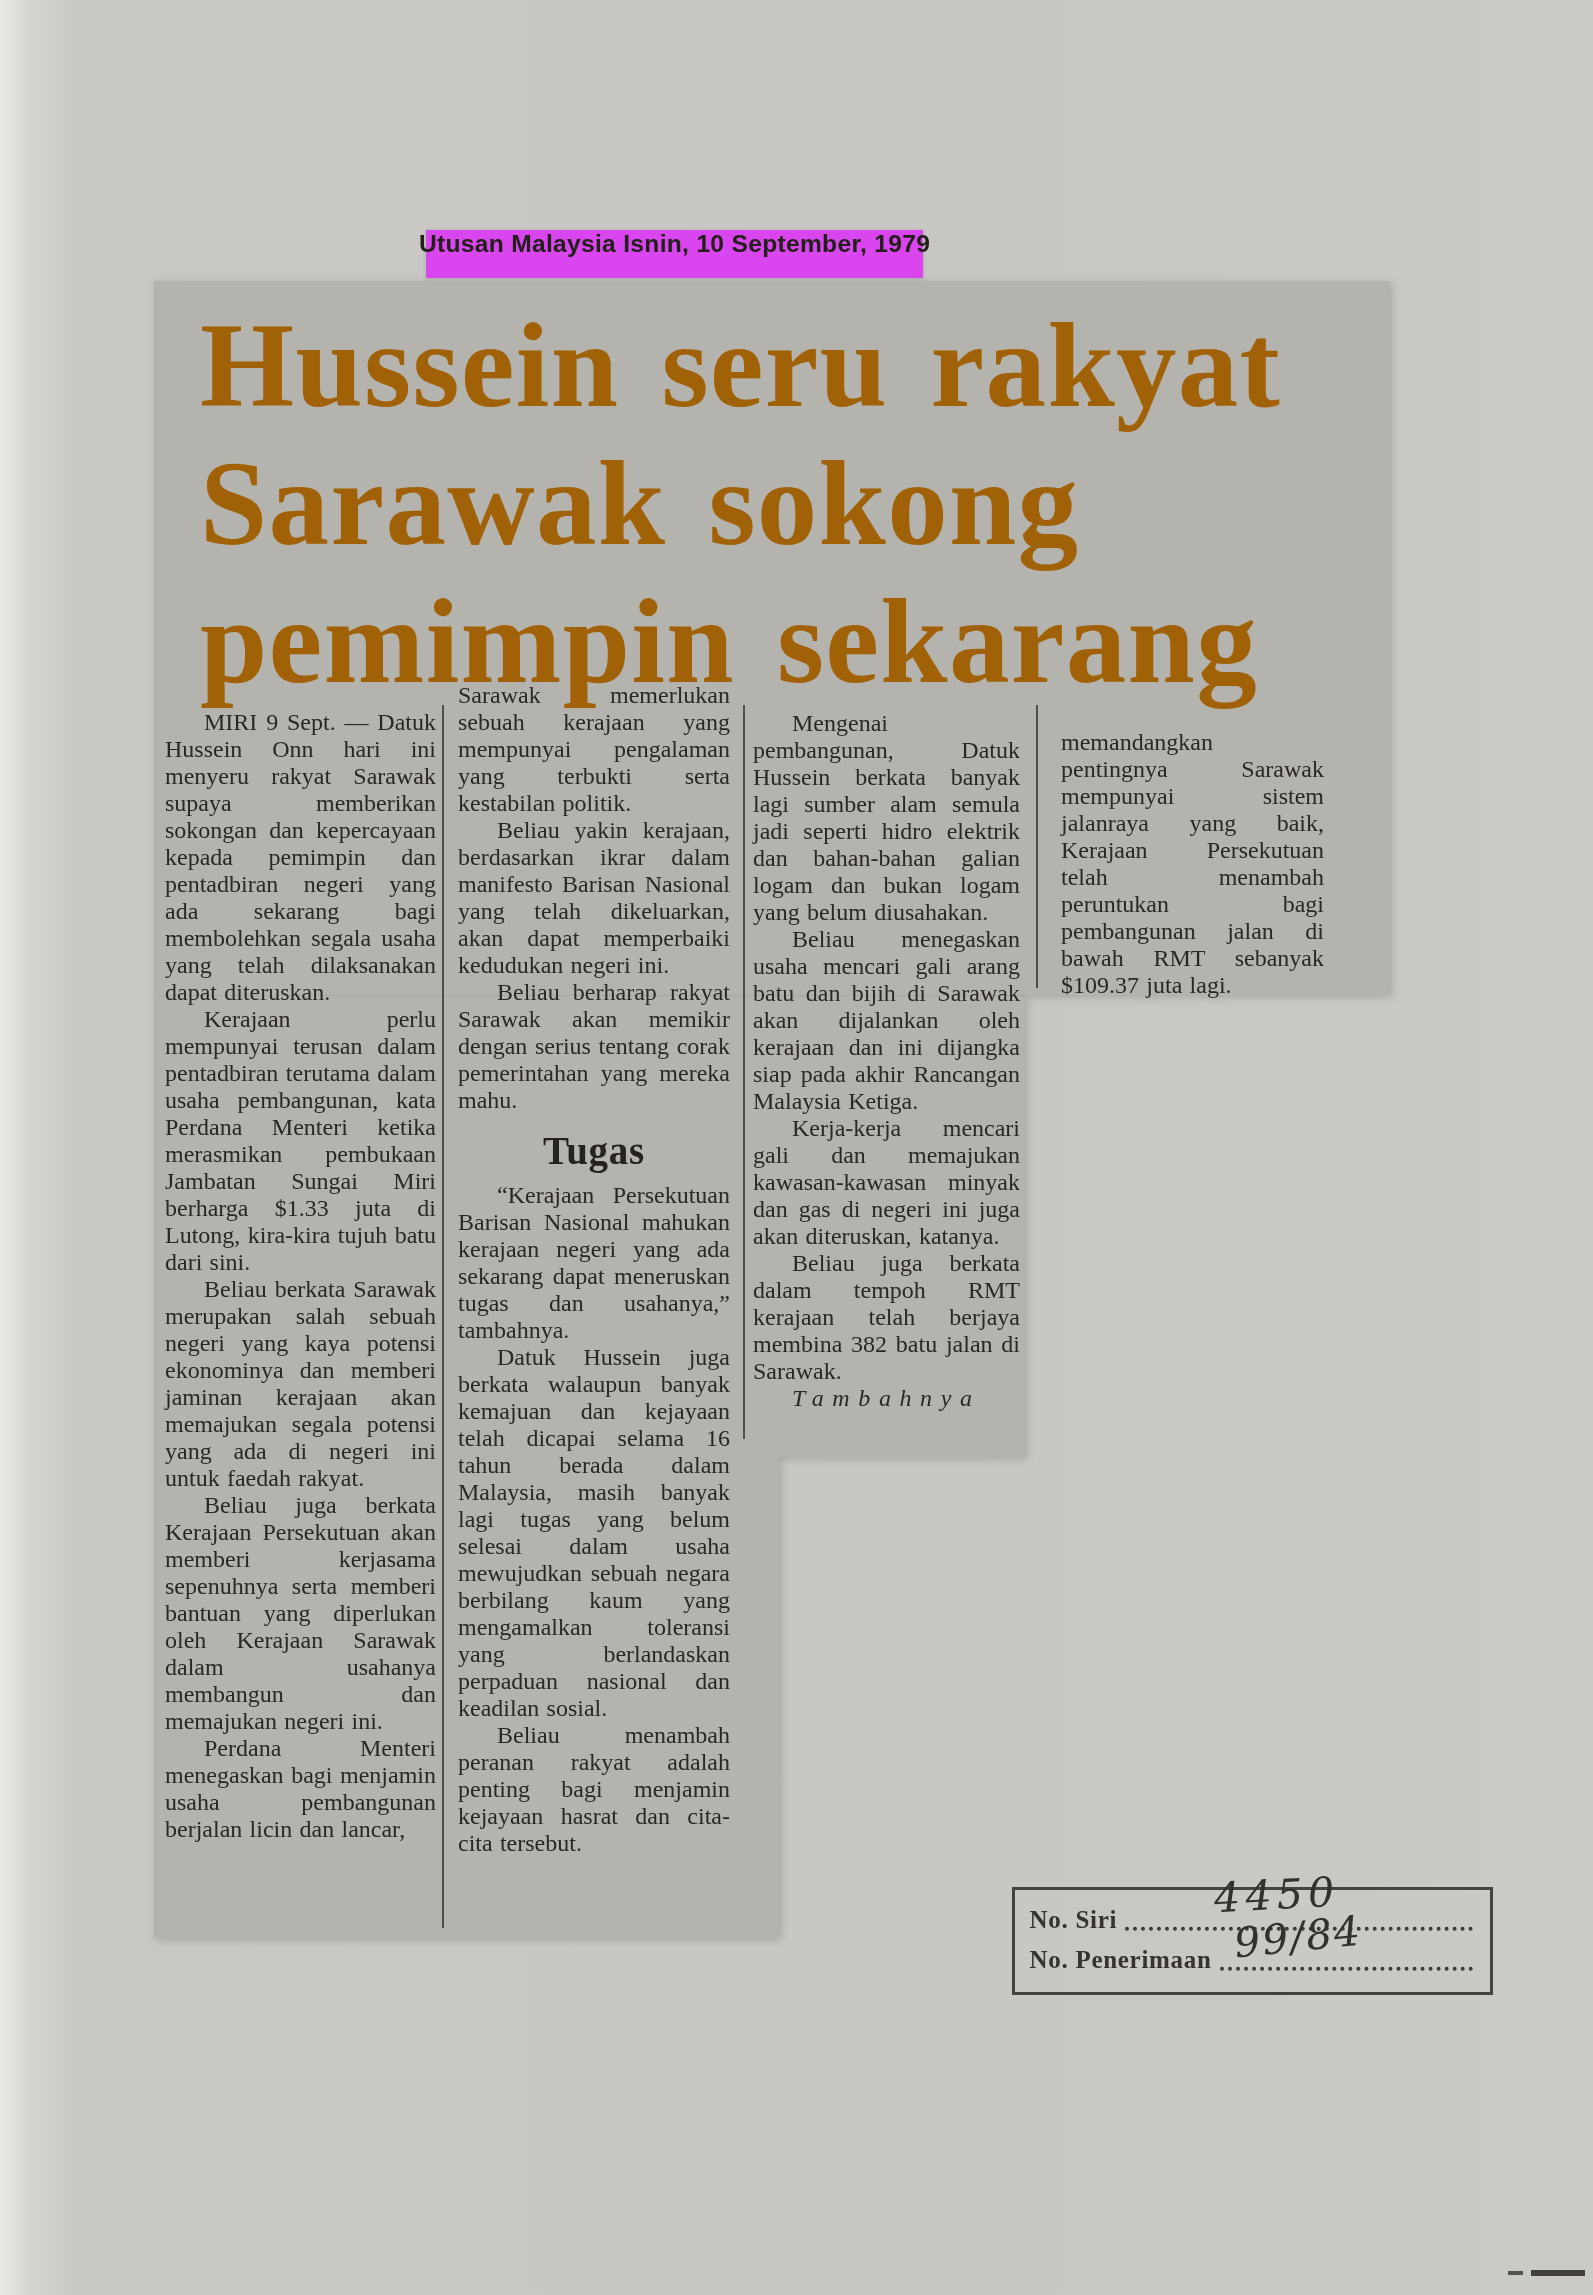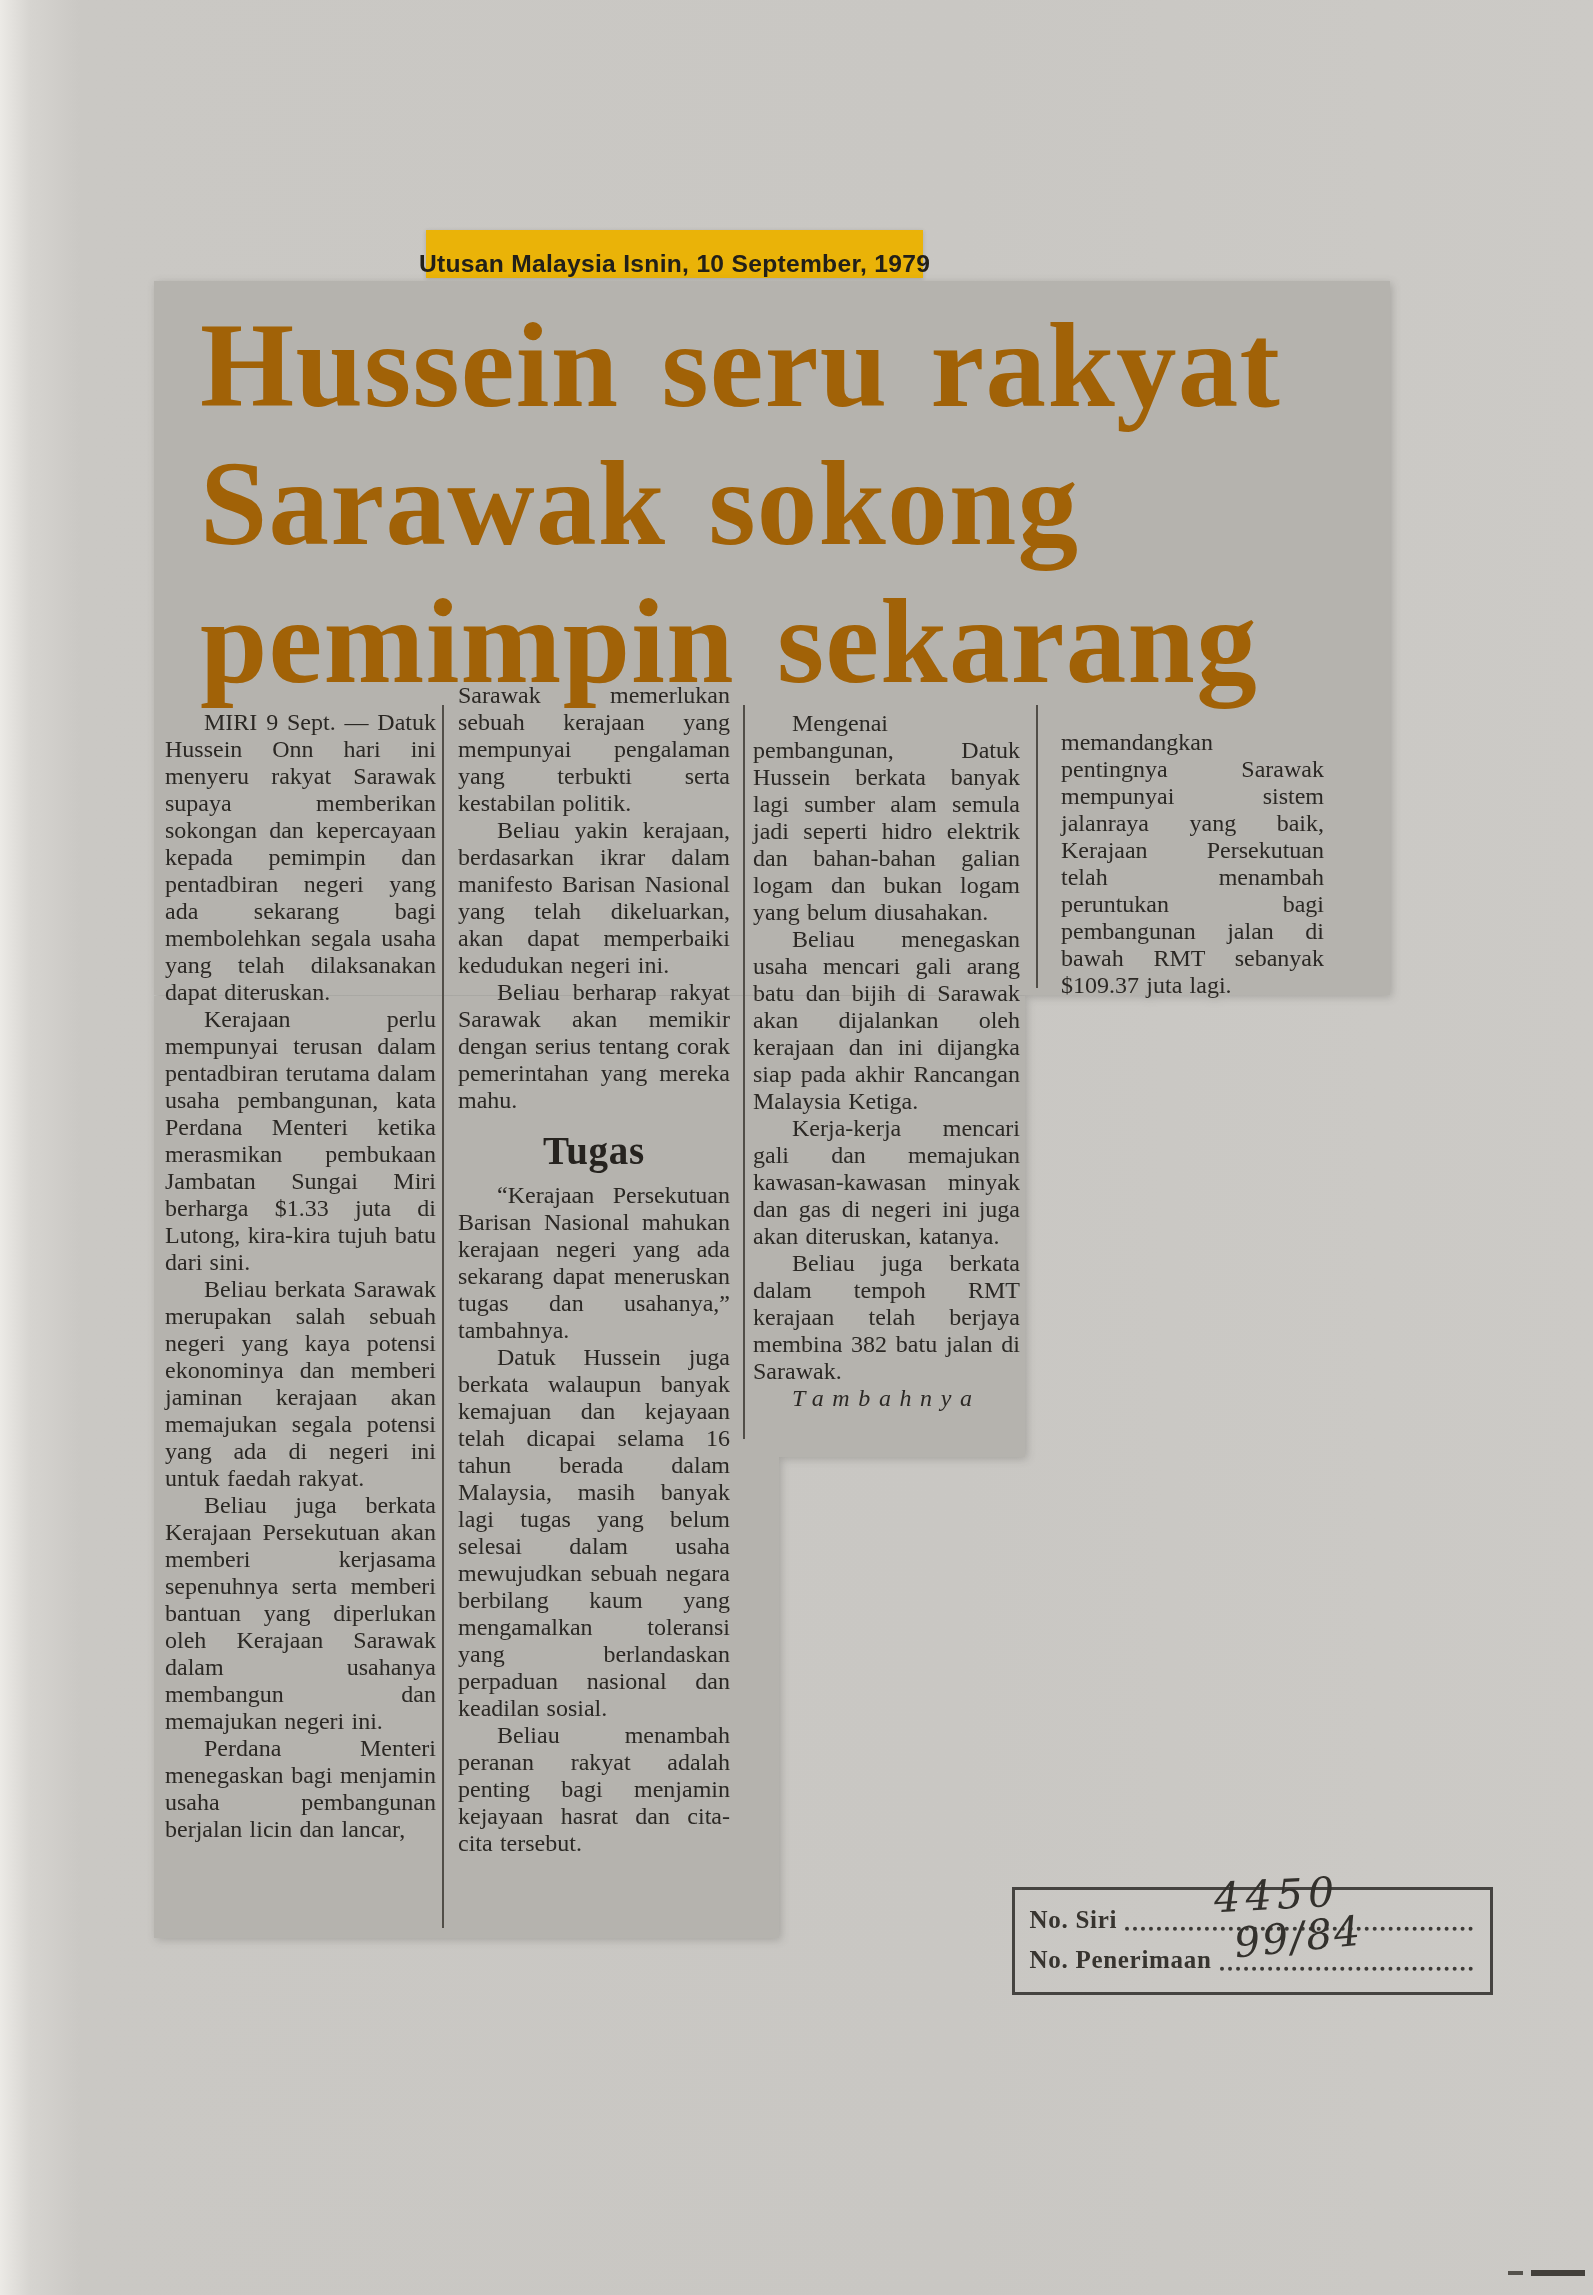--- a/index.html
+++ b/index.html
@@ -4,22 +4,22 @@
 <style>
   html,body{margin:0;padding:0;}
   body{
     width:1593px;height:2295px;position:relative;overflow:hidden;
     background:linear-gradient(90deg,#eceae6 0px,#d6d4d0 30px,#cac8c4 80px,#c9c7c3 60%,#cccac6 100%);
     font-family:"Liberation Serif","DejaVu Serif",serif;
     -webkit-font-smoothing:antialiased;
   }
   .masthead{
     position:absolute;left:426px;top:230px;width:497px;height:48px;
-    background:#eab308;box-shadow:0 1.3px 4px rgba(30,30,28,.18);
-    display:flex;align-items:flex-end;justify-content:center;
+    background:#d946ef;box-shadow:0 1.3px 4px rgba(30,30,28,.18);
+    display:flex;align-items:flex-start;justify-content:center;
     font-family:"Liberation Sans",sans-serif;font-weight:bold;
     font-size:24.6px;color:#222019;letter-spacing:0.3px;white-space:nowrap;
   }
   .clipping{position:absolute;left:0;top:0;width:1593px;height:2295px;
     filter:drop-shadow(2px 2.7px 4px rgba(40,40,38,.22));}
   .paper{position:absolute;background:#b5b3ae;}
   .paper.rectA{left:154px;top:281px;width:1236px;height:714px;}
   .paper.rectB{left:154px;top:996px;width:871px;height:461px;}
   .paper.rectC{left:154px;top:1456px;width:625px;height:482px;}
   .headline{

